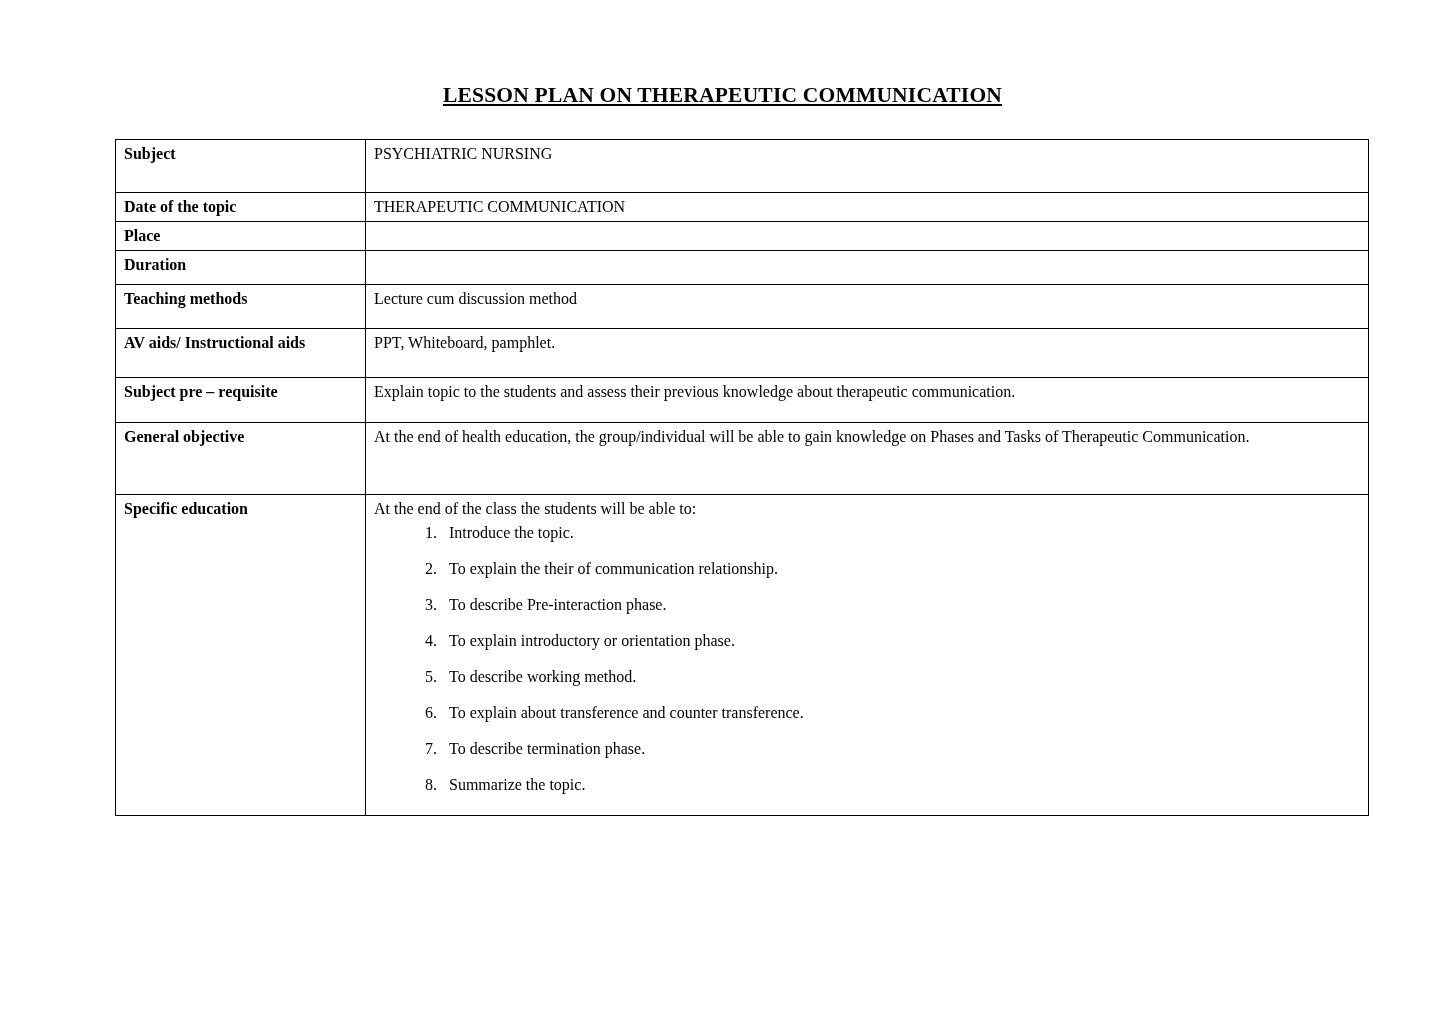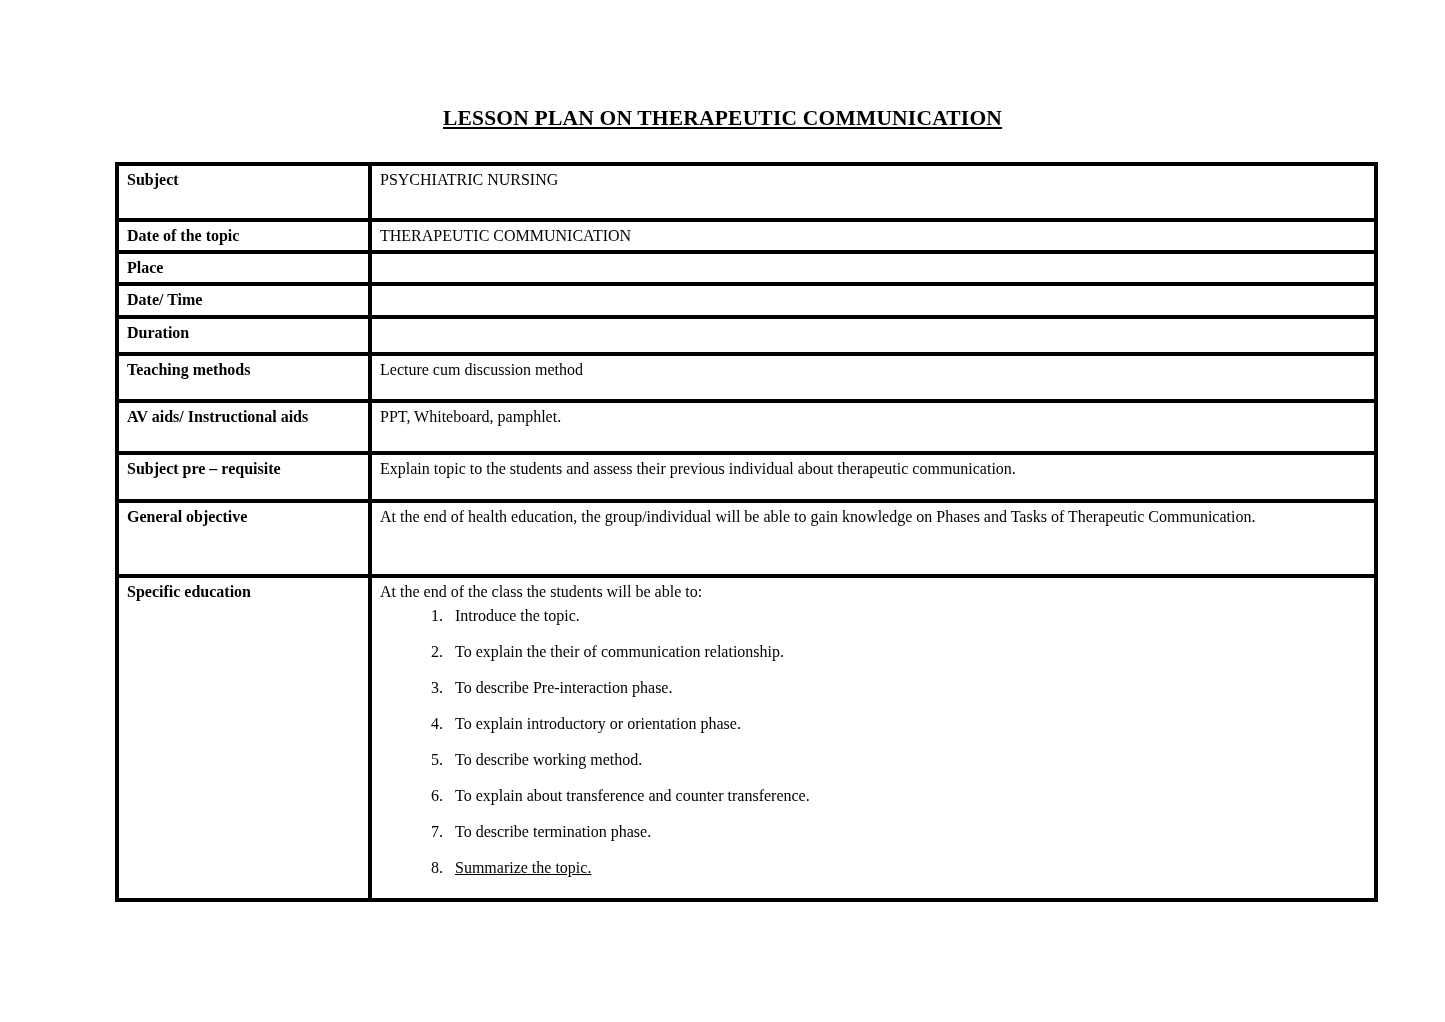--- a/index.html
+++ b/index.html
@@ -9,40 +9,40 @@
   }
   body {
     width: 1445px;
     height: 1022px;
     font-family: "Liberation Serif", "DejaVu Serif", serif;
     color: #000000;
     position: relative;
     overflow: hidden;
   }
   .doc {
-    padding-top: 105px;
+    padding-top: 82px;
   }
   .doc-title {
     text-align: center;
     font-size: 21.5px;
     font-weight: bold;
     text-decoration: underline;
     letter-spacing: 0.2px;
     margin: 0 0 0 0;
     line-height: 26px;
   }
   table.lesson-table {
     border-collapse: collapse;
     margin-left: 115px;
     margin-top: 31px;
     width: 1217px;
     table-layout: fixed;
   }
   table.lesson-table td {
-    border: 4px solid #000000;
+    border: 1px solid #000000;
     vertical-align: top;
     font-size: 16px;
     line-height: 22px;
     padding: 3px 9px 3px 8px;
   }
   td.label-cell {
     width: 232px;
     font-weight: bold;
   }
   td.value-cell {
@@ -67,21 +67,20 @@
   ol.objective-list {
     margin: 2px 0 0 0;
     padding-left: 67px;
   }
   ol.objective-list li {
     margin-bottom: 14px;
     padding-left: 8px;
   }
   ol.objective-list li:last-child {
     margin-bottom: 16px;
-    text-decoration: underline;
   }
 </style>
 </head>
 <body>
 
 <div class="doc">
 
   <h1 class="doc-title">LESSON PLAN ON THERAPEUTIC COMMUNICATION</h1>
 
   <table class="lesson-table">
@@ -91,41 +90,37 @@
         <td class="value-cell"><span class="cell-text">PSYCHIATRIC NURSING</span></td>
       </tr>
       <tr class="r1">
         <td class="label-cell"><span class="cell-text">Date of the topic</span></td>
         <td class="value-cell"><span class="cell-text">THERAPEUTIC COMMUNICATION</span></td>
       </tr>
       <tr class="r2">
         <td class="label-cell"><span class="cell-text">Place</span></td>
         <td class="value-cell"><span class="cell-text"></span></td>
       </tr>
-      <tr class="r3">
-        <td class="label-cell"><span class="cell-text">Date/ Time</span></td>
-        <td class="value-cell"><span class="cell-text"></span></td>
-      </tr>
       <tr class="r4">
         <td class="label-cell"><span class="cell-text">Duration</span></td>
         <td class="value-cell"><span class="cell-text"></span></td>
       </tr>
       <tr class="r5">
         <td class="label-cell"><span class="cell-text">Teaching methods</span></td>
         <td class="value-cell"><span class="cell-text">Lecture cum discussion method</span></td>
       </tr>
       <tr class="r6">
         <td class="label-cell">
             <span class="cell-text">AV aids/ Instructional aids</span>
           </td>
         <td class="value-cell"><span class="cell-text">PPT, Whiteboard, pamphlet.</span></td>
       </tr>
       <tr class="r7">
         <td class="label-cell"><span class="cell-text">Subject pre – requisite</span></td>
-        <td class="value-cell"><span class="cell-text">Explain topic to the students and assess their previous individual about therapeutic communication.</span></td>
+        <td class="value-cell"><span class="cell-text">Explain topic to the students and assess their previous knowledge about therapeutic communication.</span></td>
       </tr>
       <tr class="r8">
         <td class="label-cell"><span class="cell-text">General objective</span></td>
         <td class="value-cell"><span class="cell-text">At the end of health education, the group/individual will be able to gain knowledge on Phases and Tasks of Therapeutic Communication.</span></td>
       </tr>
       <tr class="r9">
         <td class="label-cell"><span class="cell-text">Specific education</span></td>
         <td class="value-cell">
           <span class="cell-text">At the end of the class the students will be able to:</span>
           <ol class="objective-list">

